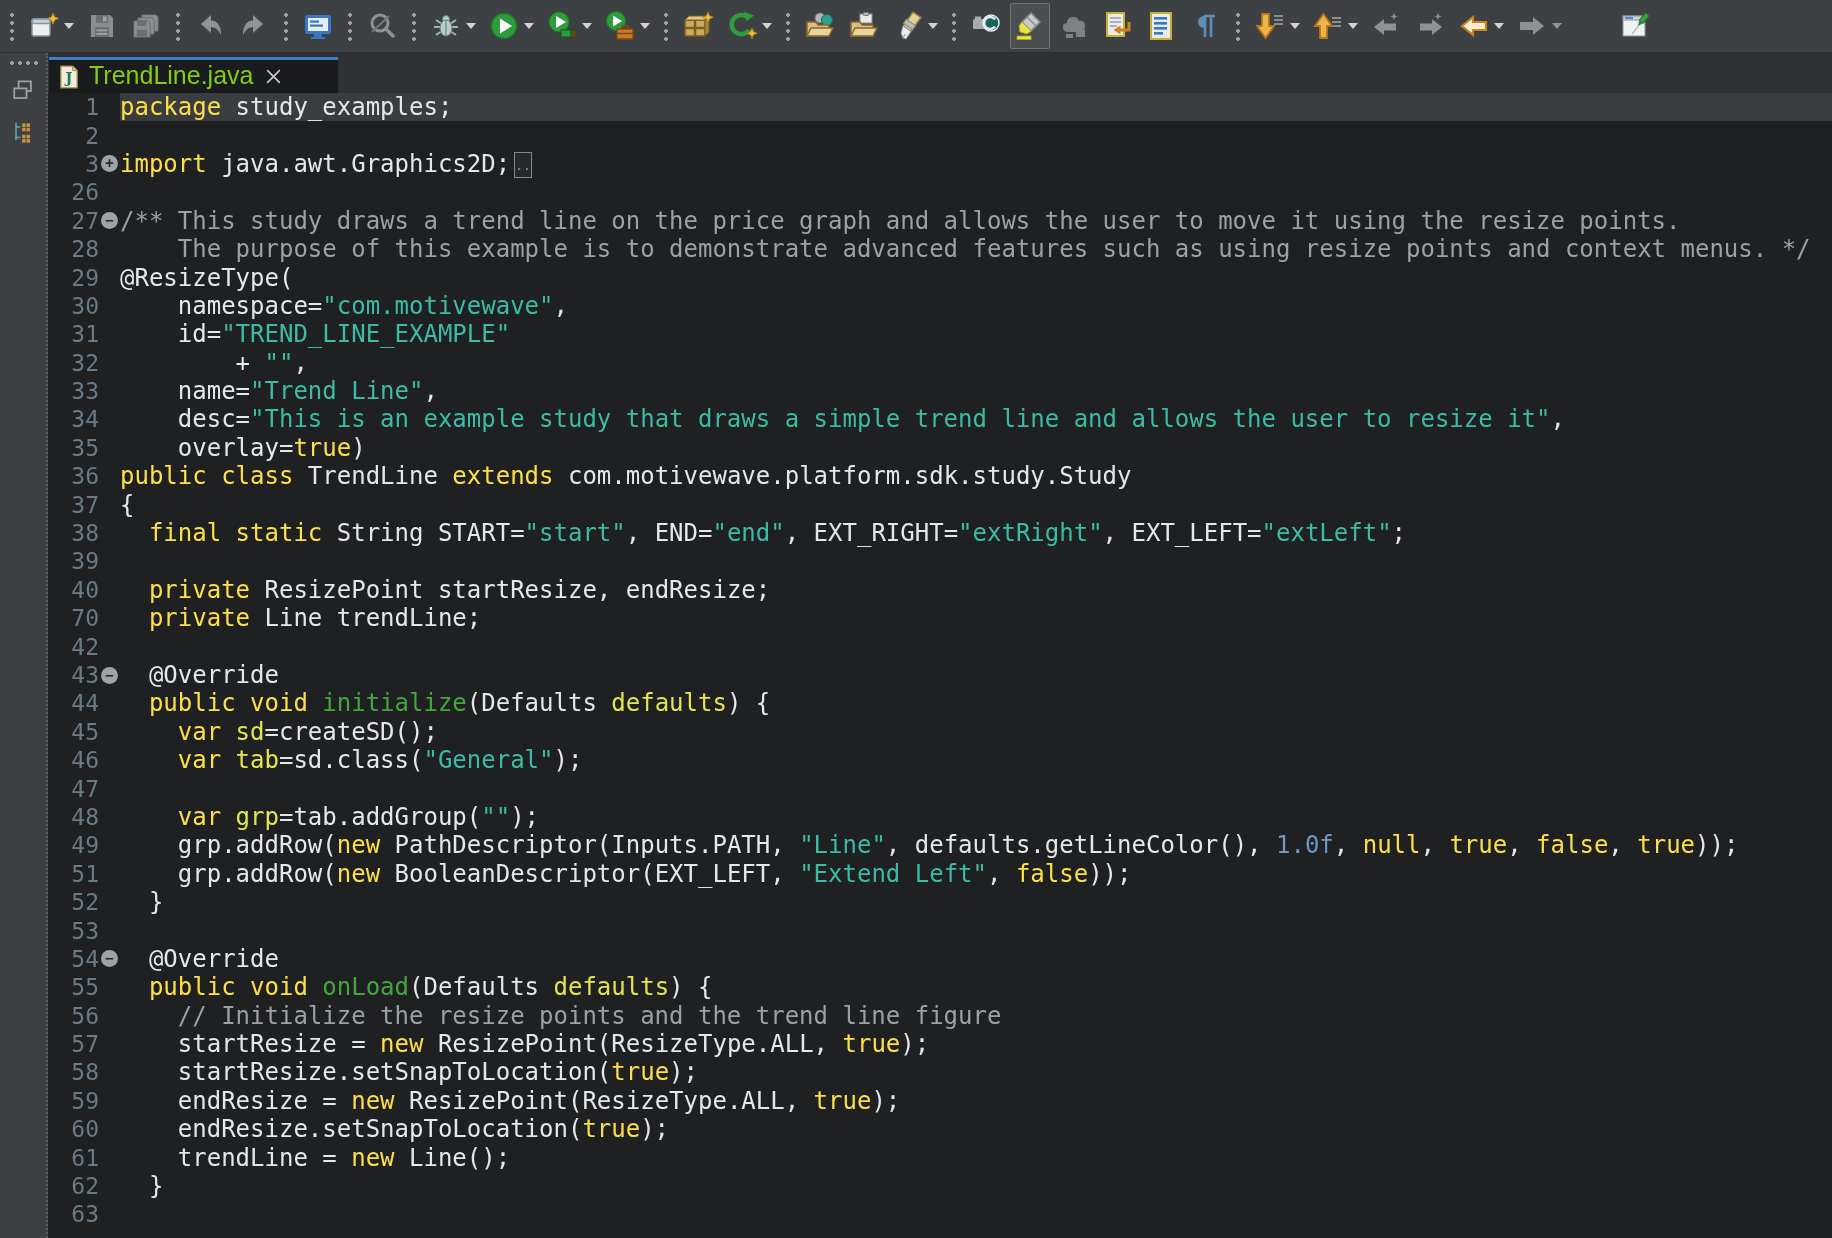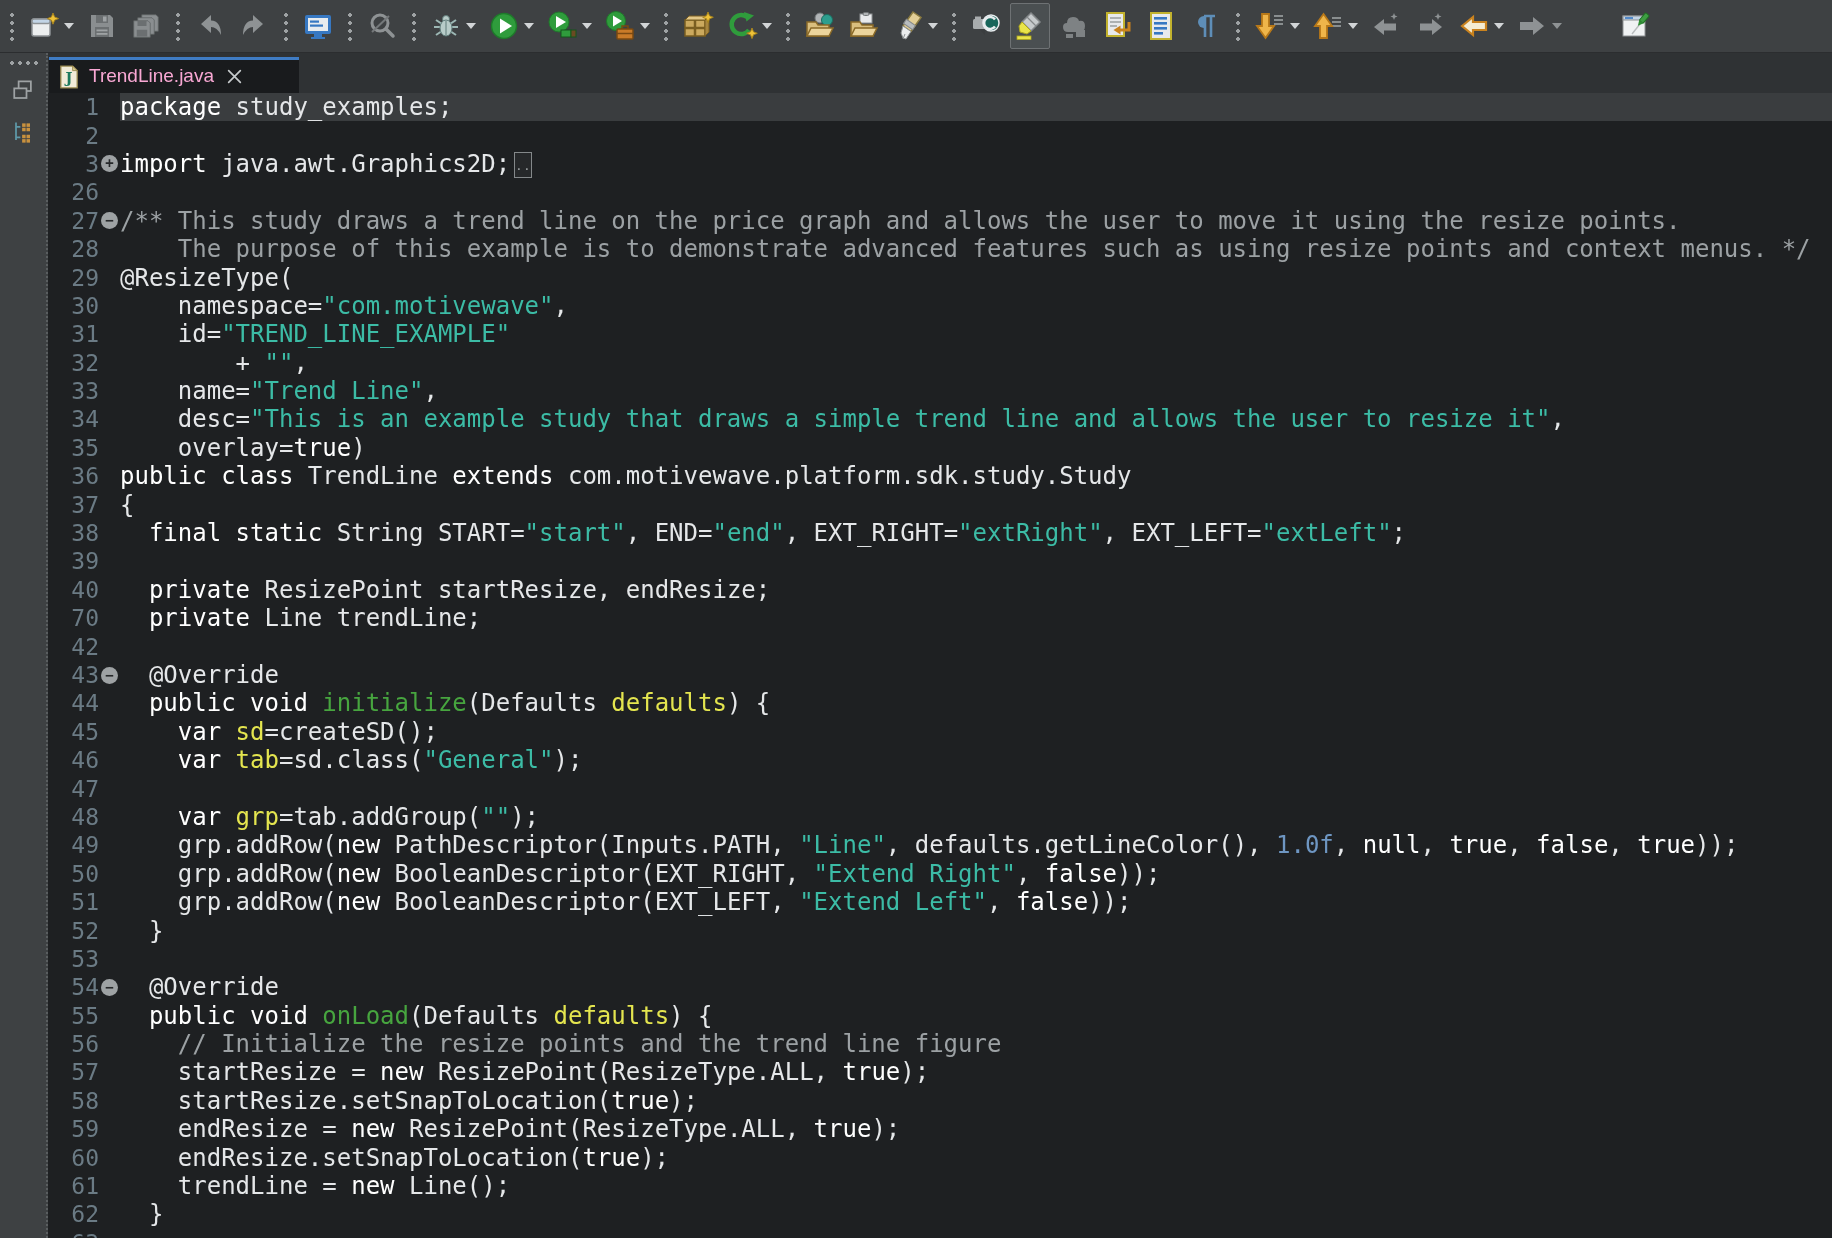--- a/index.html
+++ b/index.html
@@ -47,42 +47,42 @@
   .rail-btn svg{width:28px;height:28px;}
   
   .editor-col{flex:1;display:flex;flex-direction:column;min-width:0;}
   .tabbar{height:40px;background:#2F3234;display:flex;align-items:flex-end;}
   .tab{
     height:36px;background:#191B1D;border-top:3px solid #3F7CC4;
     display:flex;align-items:center;padding:0 56px 0 10px;margin-left:1px;
     box-sizing:border-box;
   }
   .tab-icon svg{width:20px;height:24px;display:block;}
-  .tab-label{color:#f9a8d4;font-size:19px;margin:0 12px 2px 10px;white-space:nowrap;}
+  .tab-label{color:#84cc16;font-size:25px;margin:0 12px 2px 10px;white-space:nowrap;}
   .tab-close{display:flex;align-items:center;}
   .tab-close svg{width:17px;height:17px;}
   
   .code-area{
     flex:1;background:#1E2022;overflow:hidden;
     font-family:"DejaVu Sans Mono", monospace;font-size:24px;
   }
   .line{display:flex;height:28.4px;align-items:center;white-space:pre;}
   .num{
     width:51px;flex:none;text-align:right;color:#6B7B85;
     font-size:23px;
   }
   .fold{width:21px;flex:none;display:flex;align-items:center;justify-content:center;}
   .foldmark{
     width:17px;height:17px;border-radius:50%;background:#9EA2A4;color:#26282A;
     font-size:14px;line-height:16px;text-align:center;font-weight:bold;
     font-family:"DejaVu Sans Mono", monospace;
   }
   .code{flex:1;min-width:0;}
   .line.hl .code{background:#3A3D3F;}
-  .tk-kw{color:#ffffff;}
+  .tk-kw{color:#fde047;}
   .tk-s{color:#3CBCA6;}
   .tk-d{color:#E5E7E9;}
   .tk-c{color:#9CA1A4;}
   .tk-m{color:#47A53F;text-align:center;}
   .tk-v{color:#E4E54F;margin-top:20px;}
   .tk-nu{color:#6E96C2;}
   .foldbox{
     display:inline-block;vertical-align:middle;margin-left:4px;
     width:16px;height:24px;border:1px solid #84888A;background:#26282A;
     color:#9EA2A4;font-size:12px;line-height:26px;text-align:center;letter-spacing:1px;
@@ -487,21 +487,20 @@
         <div class="line"><div class="num">40</div><div class="fold"></div><div class="code"><span class="tk-d">  </span><span class="tk-kw">private</span><span class="tk-d"> ResizePoint startResize, endResize;</span></div></div>
         <div class="line"><div class="num">70</div><div class="fold"></div><div class="code"><span class="tk-d">  </span><span class="tk-kw">private</span><span class="tk-d"> Line trendLine;</span></div></div>
         <div class="line"><div class="num">42</div><div class="fold"></div><div class="code"></div></div>
         <div class="line"><div class="num">43</div><div class="fold"><span class="foldmark">−</span></div><div class="code"><span class="tk-d">  @Override</span></div></div>
         <div class="line"><div class="num">44</div><div class="fold"></div><div class="code"><span class="tk-d">  </span><span class="tk-kw">public void</span><span class="tk-d"> </span><span class="tk-m">initialize</span><span class="tk-d">(Defaults </span><span class="tk-v">defaults</span><span class="tk-d">) {</span></div></div>
         <div class="line"><div class="num">45</div><div class="fold"></div><div class="code"><span class="tk-d">    </span><span class="tk-kw">var</span><span class="tk-d"> </span><span class="tk-v">sd</span><span class="tk-d">=createSD();</span></div></div>
         <div class="line"><div class="num">46</div><div class="fold"></div><div class="code"><span class="tk-d">    </span><span class="tk-kw">var</span><span class="tk-d"> </span><span class="tk-v">tab</span><span class="tk-d">=sd.class(</span><span class="tk-s">"General"</span><span class="tk-d">);</span></div></div>
         <div class="line"><div class="num">47</div><div class="fold"></div><div class="code"></div></div>
         <div class="line"><div class="num">48</div><div class="fold"></div><div class="code"><span class="tk-d">    </span><span class="tk-kw">var</span><span class="tk-d"> </span><span class="tk-v">grp</span><span class="tk-d">=tab.addGroup(</span><span class="tk-s">""</span><span class="tk-d">);</span></div></div>
         <div class="line"><div class="num">49</div><div class="fold"></div><div class="code"><span class="tk-d">    grp.addRow(</span><span class="tk-kw">new</span><span class="tk-d"> PathDescriptor(Inputs.PATH, </span><span class="tk-s">"Line"</span><span class="tk-d">, defaults.getLineColor(), </span><span class="tk-nu">1.0f</span><span class="tk-d">, </span><span class="tk-kw">null</span><span class="tk-d">, </span><span class="tk-kw">true</span><span class="tk-d">, </span><span class="tk-kw">false</span><span class="tk-d">, </span><span class="tk-kw">true</span><span class="tk-d">));</span></div></div>
-        <div class="line"><div class="num">50</div><div class="fold"></div><div class="code"><span class="tk-d">    grp.addRow(</span><span class="tk-kw">new</span><span class="tk-d"> BooleanDescriptor(EXT_RIGHT, </span><span class="tk-s">"Extend Right"</span><span class="tk-d">, </span><span class="tk-kw">false</span><span class="tk-d">));</span></div></div>
         <div class="line"><div class="num">51</div><div class="fold"></div><div class="code"><span class="tk-d">    grp.addRow(</span><span class="tk-kw">new</span><span class="tk-d"> BooleanDescriptor(EXT_LEFT, </span><span class="tk-s">"Extend Left"</span><span class="tk-d">, </span><span class="tk-kw">false</span><span class="tk-d">));</span></div></div>
         <div class="line"><div class="num">52</div><div class="fold"></div><div class="code"><span class="tk-d">  }</span></div></div>
         <div class="line"><div class="num">53</div><div class="fold"></div><div class="code"></div></div>
         <div class="line"><div class="num">54</div><div class="fold"><span class="foldmark">−</span></div><div class="code"><span class="tk-d">  @Override</span></div></div>
         <div class="line"><div class="num">55</div><div class="fold"></div><div class="code"><span class="tk-d">  </span><span class="tk-kw">public void</span><span class="tk-d"> </span><span class="tk-m">onLoad</span><span class="tk-d">(Defaults </span><span class="tk-v">defaults</span><span class="tk-d">) {</span></div></div>
         <div class="line"><div class="num">56</div><div class="fold"></div><div class="code"><span class="tk-c">    // Initialize the resize points and the trend line figure</span></div></div>
         <div class="line"><div class="num">57</div><div class="fold"></div><div class="code"><span class="tk-d">    startResize = </span><span class="tk-kw">new</span><span class="tk-d"> ResizePoint(ResizeType.ALL, </span><span class="tk-kw">true</span><span class="tk-d">);</span></div></div>
         <div class="line"><div class="num">58</div><div class="fold"></div><div class="code"><span class="tk-d">    startResize.setSnapToLocation(</span><span class="tk-kw">true</span><span class="tk-d">);</span></div></div>
         <div class="line"><div class="num">59</div><div class="fold"></div><div class="code"><span class="tk-d">    endResize = </span><span class="tk-kw">new</span><span class="tk-d"> ResizePoint(ResizeType.ALL, </span><span class="tk-kw">true</span><span class="tk-d">);</span></div></div>
         <div class="line"><div class="num">60</div><div class="fold"></div><div class="code"><span class="tk-d">    endResize.setSnapToLocation(</span><span class="tk-kw">true</span><span class="tk-d">);</span></div></div>

